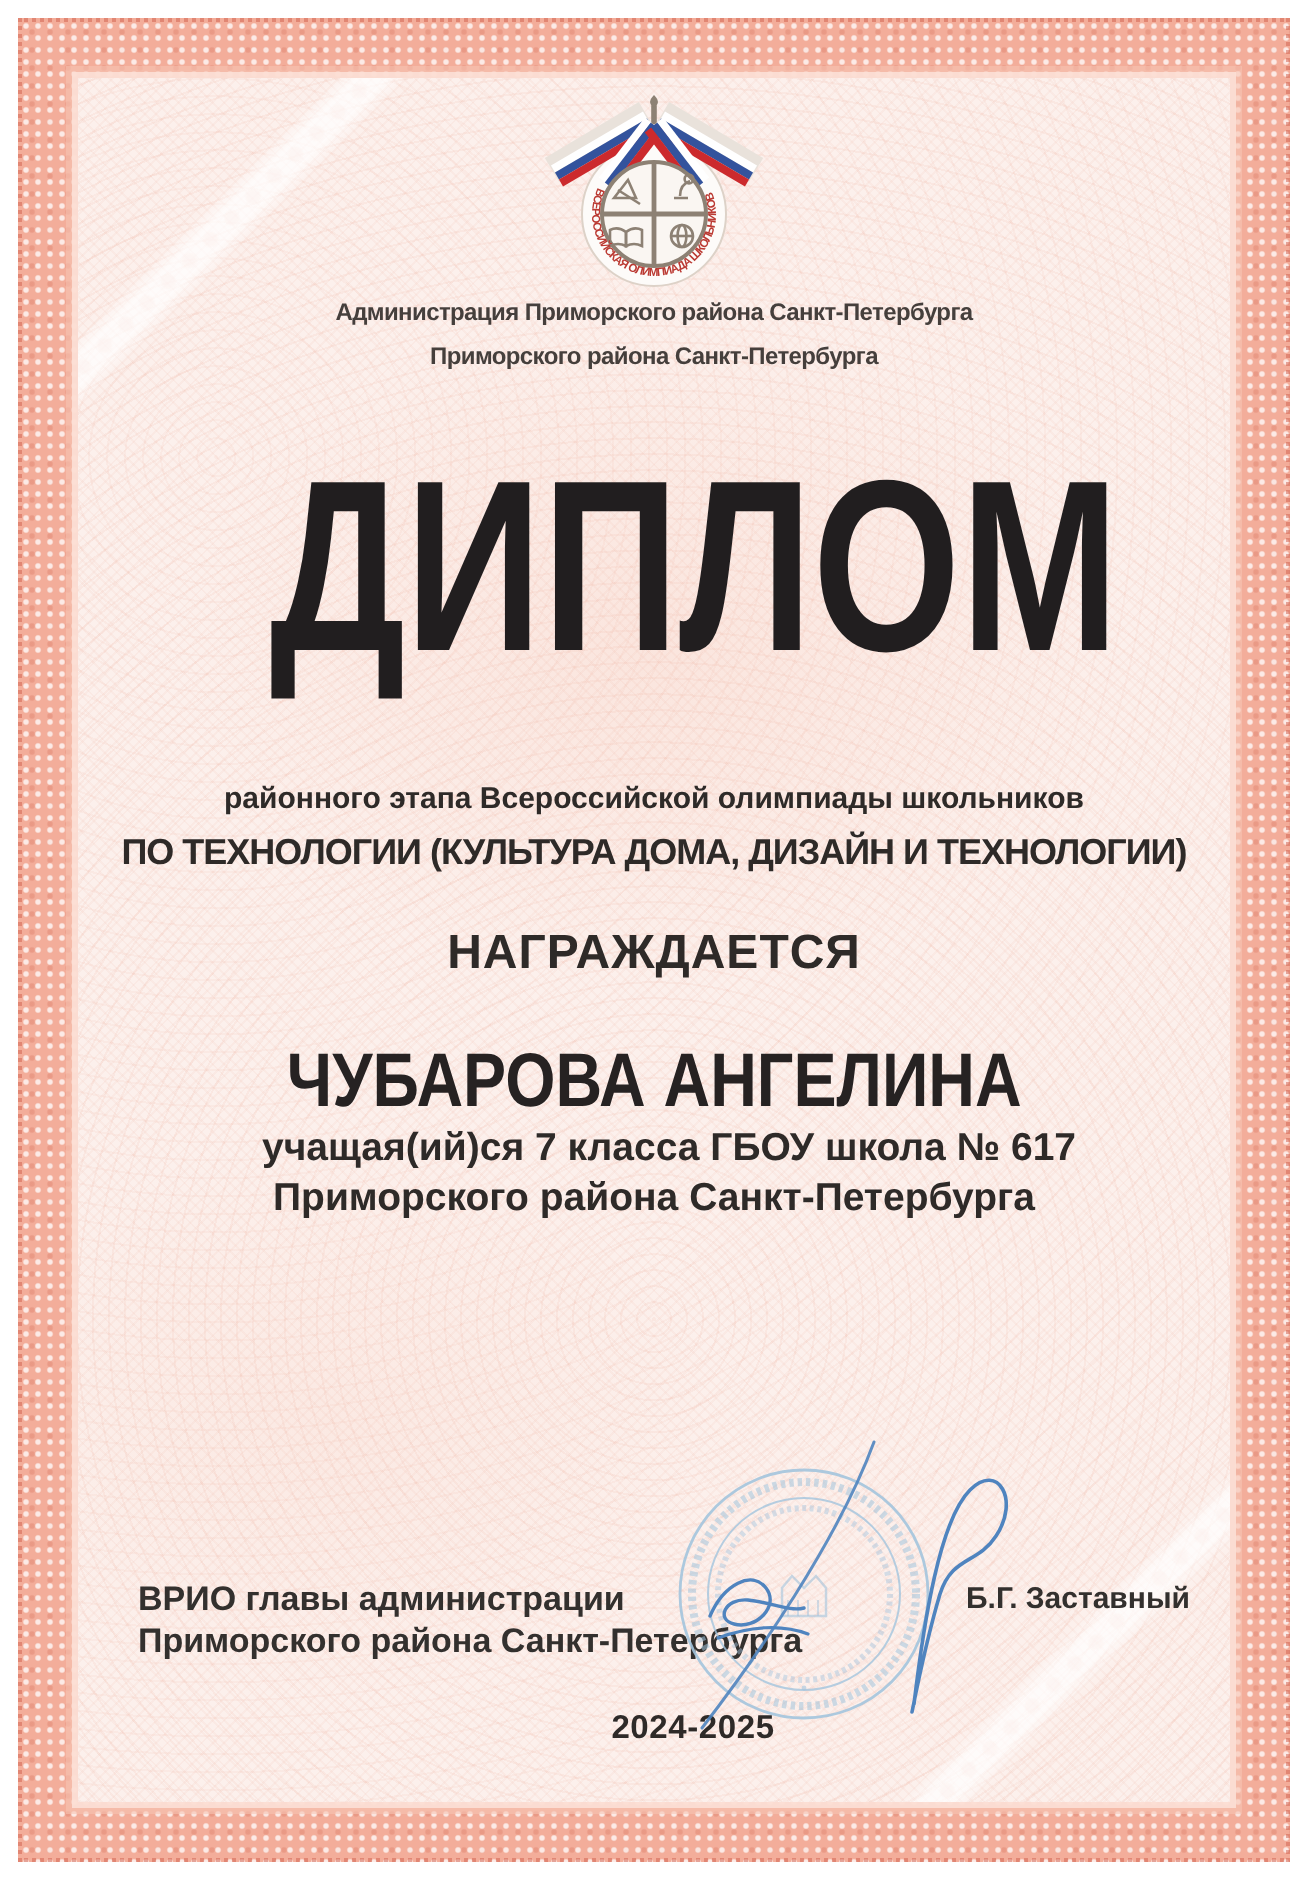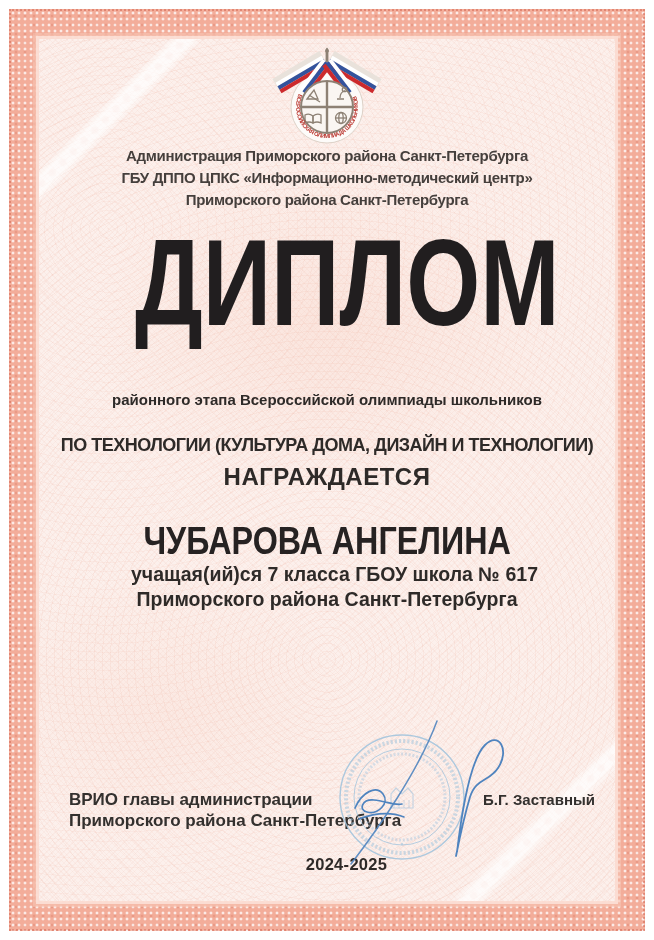--- a/index.html
+++ b/index.html
@@ -47,34 +47,34 @@
   .corner-band.tl{left:-48px;top:62px;transform:rotate(-45deg);}
   .corner-band.br{right:-48px;bottom:62px;transform:rotate(-45deg);}
 
   .abs{position:absolute;left:0;right:0;}
   .center{text-align:center;}
 
   .emblem{position:absolute;left:50%;top:8px;transform:translateX(-50%);}
 
   .issuer{
     top:106px;
-    font-size:15px;line-height:22px;font-weight:700;
+    font-size:12px;line-height:22px;font-weight:700;
     letter-spacing:-0.3px;color:#453f3c;
   }
   .title-row{top:183px;margin-left:36px;}
   .title-text{
     display:inline-block;
     font-size:122px;line-height:1;font-weight:700;
     color:#211e1f;letter-spacing:0;
     transform:scale(0.78,1);transform-origin:50% 0;
     white-space:nowrap;
   }
   .grade{top:329px;font-size:17px;font-weight:700;color:#2e2a28;}
   .event1{top:352px;font-size:15px;font-weight:700;color:#2e2a28;}
-  .event2{top:396px;font-size:18px;font-weight:700;color:#2e2a28;letter-spacing:-0.5px;}
+  .event2{top:377px;font-size:18px;font-weight:700;color:#2e2a28;letter-spacing:-0.5px;}
   .awarded{top:424px;font-size:24px;font-weight:700;color:#2e2a28;letter-spacing:0.5px;}
   .name-row{top:482px;white-space:nowrap;}
   .name-text{
     display:inline-block;
     font-size:38px;line-height:1.1;font-weight:700;color:#262222;
     transform:scale(0.85,1);transform-origin:50% 0;white-space:nowrap;
   }
   .detail1{top:524px;font-size:19.5px;font-weight:700;color:#2e2a28;padding-left:15px;}
   .detail2{top:549px;font-size:19.5px;font-weight:700;color:#2e2a28;}
 
@@ -154,21 +154,20 @@
             <path id="lgArc" d="M46.9,46.9 A31,31 0 1 0 103.1,46.9" fill="none"></path>
           </defs>
           <text font-size="5.8" font-weight="bold" fill="#bb3a33" font-family="Liberation Sans, sans-serif">
             <textPath href="#lgArc" textLength="122">ВСЕРОССИЙСКАЯ ОЛИМПИАДА ШКОЛЬНИКОВ</textPath>
           </text>
         </svg>
       </div>
 
       <div class="abs center issuer">
         <div>Администрация Приморского района Санкт-Петербурга</div>
-        <div>ГБУ ДППО ЦПКС «Информационно-методический центр»</div>
         <div>Приморского района Санкт-Петербурга</div>
       </div>
 
       <div class="abs center title-row">
         <span class="title-text">ДИПЛОМ</span>
       </div>
 
       <div class="abs center event1">районного этапа Всероссийской олимпиады школьников</div>
       <div class="abs center event2">ПО ТЕХНОЛОГИИ (КУЛЬТУРА ДОМА, ДИЗАЙН И ТЕХНОЛОГИИ)</div>
       <div class="abs center awarded">НАГРАЖДАЕТСЯ</div>

